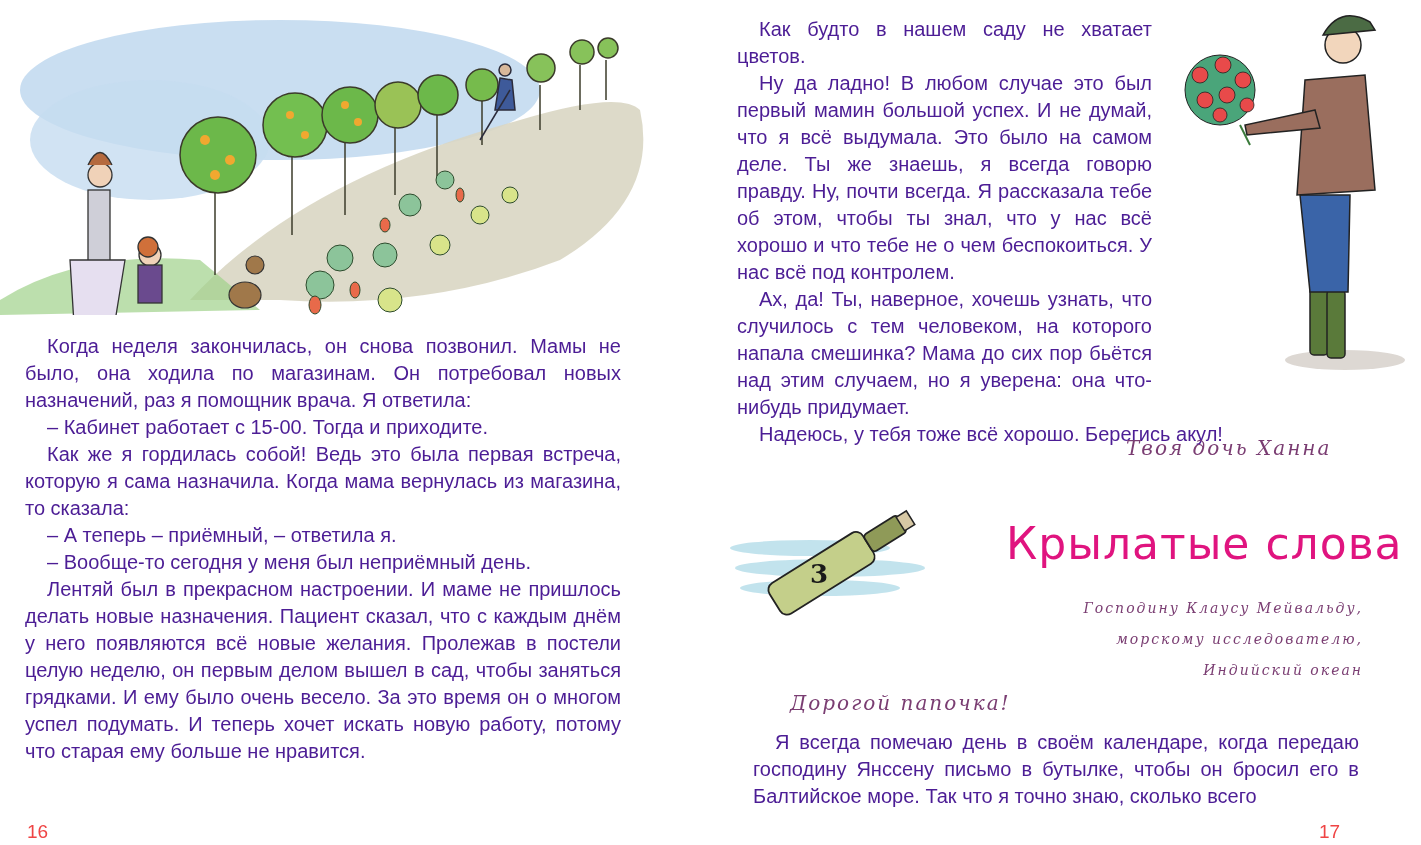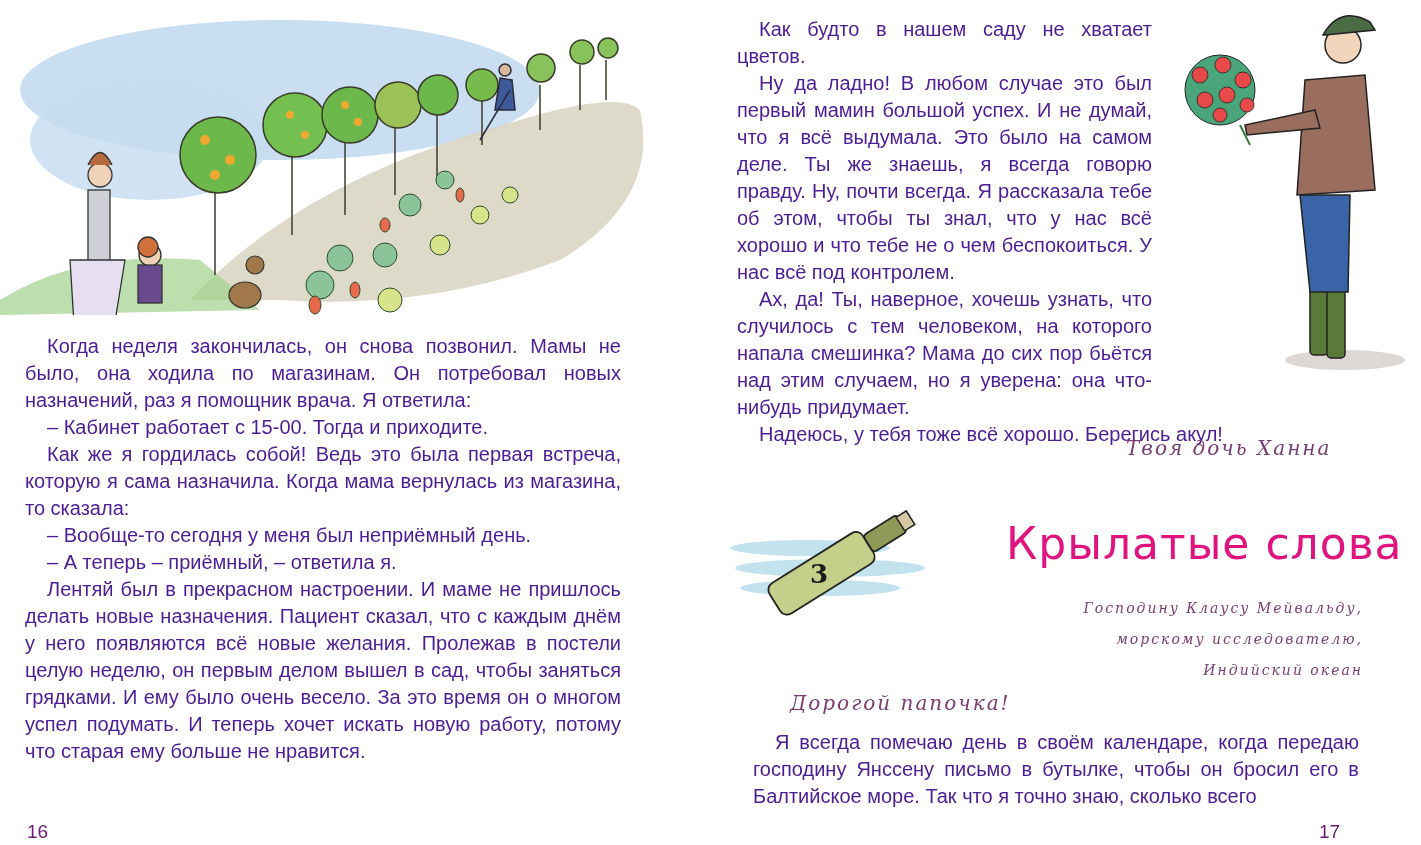--- a/index.html
+++ b/index.html
@@ -10,21 +10,21 @@
   .page-right { left: 710px; width: 711px; }
 
   .body-text { font-family: "Liberation Sans", sans-serif; font-size: 20px; line-height: 27px;
                color: #4c1d95; text-align: justify; }
   .body-text p { margin: 0; text-indent: 22px; }
 
   .left-text { position: absolute; left: 25px; top: 333px; width: 596px; }
   .right-text-top { position: absolute; left: 27px; top: 16px; width: 415px; }
   .right-text-bottom { position: absolute; left: 27px; top: 729px; width: 606px; margin-left: 16px; }
 
-  .page-num { position: absolute; font-size: 19px; color: #701a75; }
+  .page-num { position: absolute; font-size: 19px; color: #ef4444; }
   .page-num.left { left: 27px; top: 821px; }
   .page-num.right { left: 609px; top: 821px; text-align: center; }
 
   .script { font-family: "DejaVu Serif", serif; font-style: italic; color: #7a3d72;
             letter-spacing: 2px; }
   .signature { position: absolute; left: 416px; top: 436px; font-size: 20px; text-align: right; }
   .chapter-title { position: absolute; left: 296px; top: 518px; font-size: 44px;
                    font-family: "DejaVu Sans", sans-serif; color: #e0147f; letter-spacing: 1px;
                    font-weight: normal; }
   .address { position: absolute; right: 58px; top: 593px; text-align: right; font-size: 14px;
@@ -114,22 +114,22 @@
     <g stroke="#333" stroke-width="1.2" fill="#a0784a">
       <ellipse cx="245" cy="295" rx="16" ry="13"></ellipse>
       <circle cx="255" cy="265" r="9"></circle>
     </g>
   </svg>
 
   <div class="body-text left-text">
     <p>Когда неделя закончилась, он снова позвонил. Мамы не было, она ходила по магазинам. Он потребовал новых назначений, раз я помощник врача. Я ответила:</p>
     <p>– Кабинет работает с 15-00. Тогда и приходите.</p>
     <p>Как же я гордилась собой! Ведь это была первая встреча, которую я сама назначила. Когда мама вернулась из магазина, то сказала:</p>
+    <p>– А теперь – приёмный, – ответила я.</p>
     <p>– Вообще-то сегодня у меня был неприёмный день.</p>
-    <p>– А теперь – приёмный, – ответила я.</p>
     <p>Лентяй был в прекрасном настроении. И маме не пришлось делать новые назначения. Пациент сказал, что с каждым днём у него появляются всё новые желания. Пролежав в постели целую неделю, он первым делом вышел в сад, чтобы заняться грядками. И ему было очень весело. За это время он о многом успел подумать. И теперь хочет искать новую работу, потому что старая ему больше не нравится.</p>
   </div>
 
   <div class="page-num left">16</div>
 </div>
 
 <div class="page page-right">
   <div class="body-text right-text-top">
     <p>Как будто в нашем саду не хватает цветов.</p>
     <p>Ну да ладно! В любом случае это был первый мамин большой успех. И не думай, что я всё выдумала. Это было на самом деле. Ты же знаешь, я всегда говорю правду. Ну, почти всегда. Я рассказала тебе об этом, чтобы ты знал, что у нас всё хорошо и что тебе не о чем беспокоиться. У нас всё под контролем.</p>

